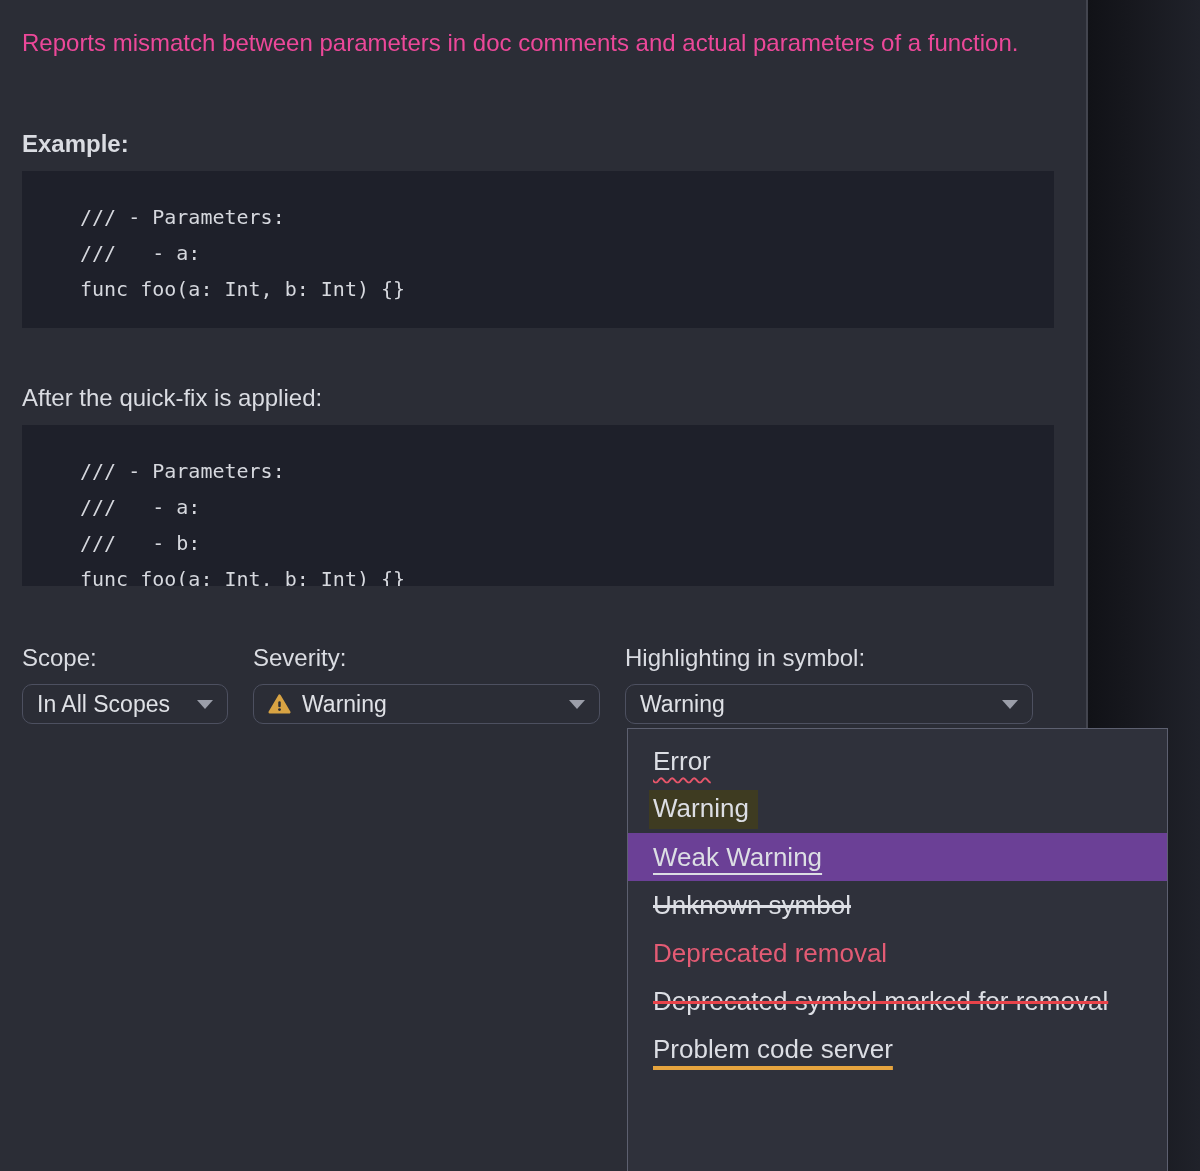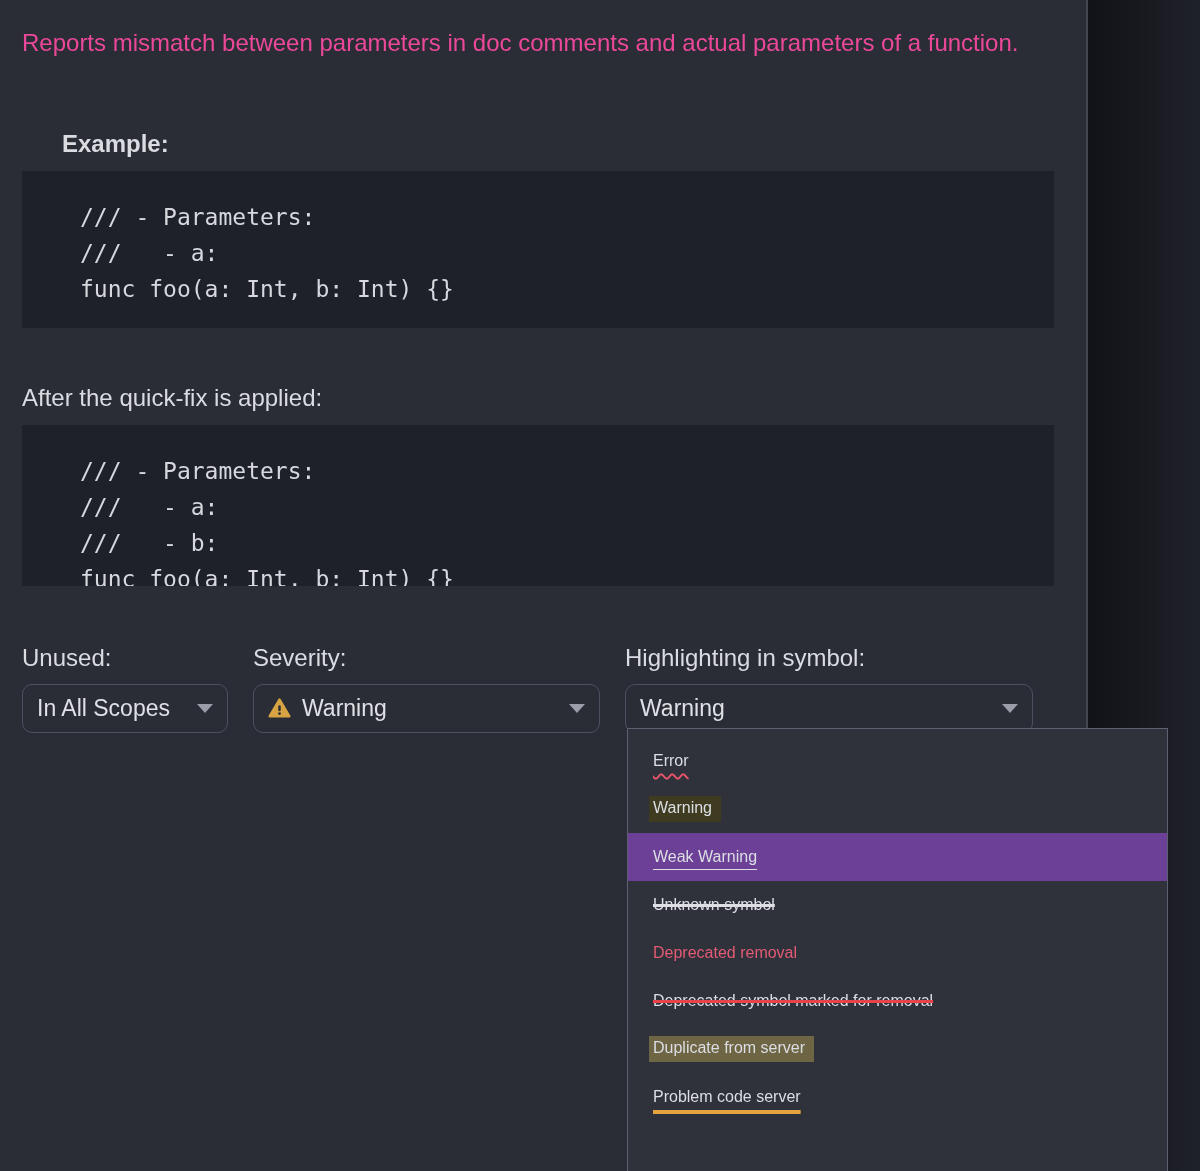--- a/index.html
+++ b/index.html
@@ -22,46 +22,46 @@
   }
   
   .description{
     position:absolute;left:22px;top:26px;width:1040px;
     font-size:24px;line-height:33px;color:#ec4899;
   }
   .section-heading{
     position:absolute;left:22px;
     font-size:24px;color:#dadce2;
   }
-  .heading-example{top:130px;font-weight:bold;margin-left:40px;}
+  .heading-example{top:130px;font-weight:bold;}
   .heading-after{top:384px;font-weight:normal;}
   
   .code-block{
     position:absolute;left:22px;width:1032px;
     background:#1e202a;
     overflow:hidden;
   }
   .code-block-1{top:171px;height:157px;}
   .code-block-2{top:425px;height:161px;}
   .code-block pre{
     margin:0;padding:28px 0 0 58px;
     font-family:"DejaVu Sans Mono","Liberation Mono",monospace;
-    font-size:23px;line-height:36px;color:#d6d8de;
+    font-size:20px;line-height:36px;color:#d6d8de;
     white-space:pre;
   }
   
   .control-label{
     position:absolute;top:644px;
     font-size:24px;color:#dadce2;
   }
   .label-scope{left:22px;}
   .label-severity{left:253px;}
   .label-highlighting{left:625px;}
   .combo{
-    position:absolute;top:684px;height:49px;
+    position:absolute;top:684px;height:40px;
     border:1.5px solid #4d5060;border-radius:10px;
     box-sizing:border-box;
     display:flex;align-items:center;
     padding:0 14px;gap:11px;
     font-size:23px;color:#dfe1e6;
     background:transparent;
     cursor:default;
   }
   .combo-scope{left:22px;width:206px;}
   .combo-severity{left:253px;width:347px;}
@@ -80,21 +80,21 @@
     box-sizing:border-box;
     background:#2f313b;
     border:1.5px solid #5d6070;
     z-index:5;
   }
   .popup ul{list-style:none;margin:0;padding:8px 0 0 0;}
   .popup li{
     height:48px;box-sizing:border-box;
     display:flex;align-items:center;
     padding-left:25px;
-    font-size:16px;color:#dcdee4;
+    font-size:26px;color:#dcdee4;
     cursor:default;
   }
   .popup li.selected{background:#6b4096;}
   .hl{white-space:pre;}
   
   .error-wavy .hl{
     text-decoration-line:underline;text-decoration-style:wavy;
     text-decoration-color:#e8556a;text-decoration-thickness:2px;
     text-underline-offset:7px;
   }
@@ -149,21 +149,21 @@
 
 <div class="section-heading heading-after">After the quick-fix is applied:</div>
 
 <div class="code-block code-block-2">
   <pre>/// - Parameters:
 ///   - a:
 ///   - b:
 func foo(a: Int, b: Int) {}</pre>
 </div>
 
-<div class="control-label label-scope">Unused:</div>
+<div class="control-label label-scope">Scope:</div>
 <div class="control-label label-severity">Severity:</div>
 <div class="control-label label-highlighting">Highlighting in symbol:</div>
 
 <div class="combo combo-scope">
   <span>In All Scopes</span>
   <span class="chevron"></span>
 </div>
 
 <div class="combo combo-severity">
   <span class="warn-icon">
@@ -195,20 +195,17 @@
       </li>
       <li class="strikethrough">
         <span class="hl">Unknown symbol</span>
       </li>
       <li class="deprecated-red">
         <span class="hl">Deprecated removal</span>
       </li>
       <li class="strikethrough-red">
         <span class="hl">Deprecated symbol marked for removal</span>
       </li>
-      <li class="duplicate-bg">
-        <span class="hl">Duplicate from server</span>
-      </li>
       <li class="underline-orange">
         <span class="hl">Problem code server</span>
       </li>
     </ul>
 </div>
 
 </body></html>

